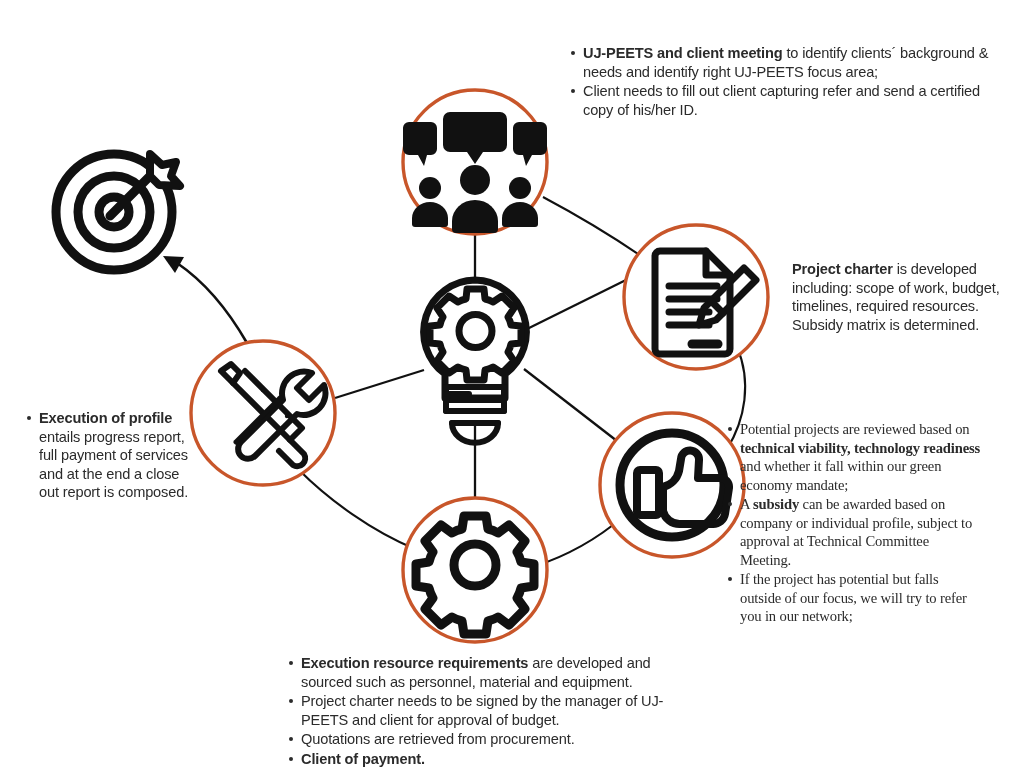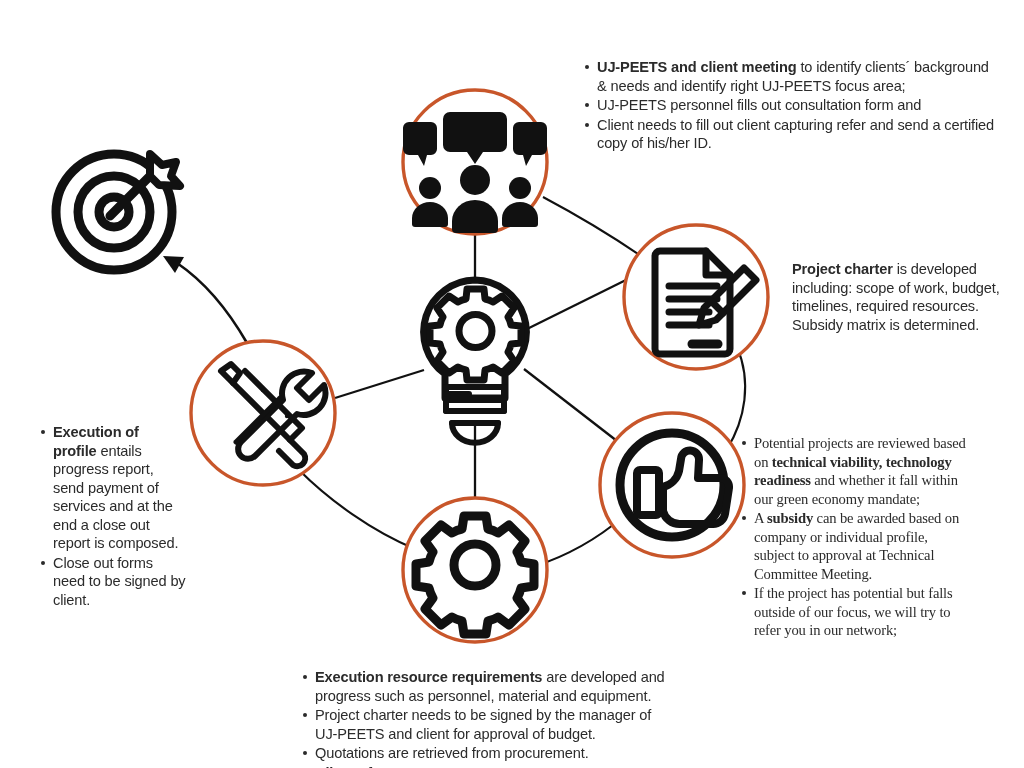--- a/index.html
+++ b/index.html
@@ -15,21 +15,21 @@
   .diagram{position:absolute;left:0;top:0;width:1024px;height:768px;}
 
   .note{
     position:absolute;
     font-size:14.6px;
     line-height:1.27;
     color:#2b2b2b;
     letter-spacing:-0.15px;
   }
   .note ul{
-    margin:14px;
+    margin:0;
     padding:0 0 0 17px;
     list-style:none;
   }
   .note li{
     position:relative;
     margin:0 0 1px 0;
   }
   .note li:before{
     content:"";
     position:absolute;
@@ -196,46 +196,44 @@
           M 467,289 h 17 l 1,10 a 26,26 0 0 1 8,3 l 9,-6 l 12,12 l -6,9 a 26,26 0 0 1 3,8 l 10,1 v 17 l -10,1 a 26,26 0 0 1 -3,8 l 6,9 l -12,12 l -9,-6 a 26,26 0 0 1 -8,3 l -1,10 h -17 l -1,-10 a 26,26 0 0 1 -8,-3 l -9,6 l -12,-12 l 6,-9 a 26,26 0 0 1 -3,-8 l -10,-1 v -17 l 10,-1 a 26,26 0 0 1 3,-8 l -6,-9 l 12,-12 l 9,6 a 26,26 0 0 1 8,-3 z"></path>
         <circle cx="475.5" cy="331" r="16.5"></circle>
       </g>
     </g>
 
   </svg>
 
   <div class="note" id="note-consult">
     <ul>
       <li><span class="b">UJ-PEETS and client meeting</span><span> to identify clients´ background &amp; needs and identify right UJ-PEETS focus area;</span></li>
-      <li><span>UJ-PEETS personnel fills out consultation form and</span></li>
       <li><span>Client needs to fill out client capturing refer and send a certified copy of his/her ID.</span></li>
     </ul>
   </div>
 
   <div class="note" id="note-charter">
     <p><span class="b">Project charter</span><span> is developed including: scope of work, budget, timelines, required resources. Subsidy matrix is determined.</span></p>
   </div>
 
   <div class="note" id="note-review">
     <ul>
       <li><span>Potential projects are reviewed based on </span><span class="b">technical viability, technology readiness</span><span> and whether it fall within our green economy mandate;</span></li>
       <li><span>A </span><span class="b">subsidy</span><span> can be awarded based on company or individual profile, subject to approval at Technical Committee Meeting.</span></li>
       <li><span>If the project has potential but falls outside of our focus, we will try to refer you in our network;</span></li>
     </ul>
   </div>
 
   <div class="note" id="note-resources">
     <ul>
-      <li><span class="b">Execution resource requirements</span><span> are developed and progress such as personnel, material and equipment.</span></li>
+      <li><span class="b">Execution resource requirements</span><span> are developed and sourced such as personnel, material and equipment.</span></li>
       <li><span>Project charter needs to be signed by the manager of UJ-PEETS and client for approval of budget.</span></li>
       <li><span>Quotations are retrieved from procurement.</span></li>
       <li><span class="b">Client of payment.</span></li>
     </ul>
   </div>
 
   <div class="note" id="note-execution">
     <ul>
-      <li><span class="b">Execution of profile</span><span> entails progress report, send payment of services and at the end a close out report is composed.</span></li>
-      <li><span>Close out forms need to be signed by client.</span></li>
+      <li><span class="b">Execution of profile</span><span> entails progress report, full payment of services and at the end a close out report is composed.</span></li>
     </ul>
   </div>
 
 </div>
 
 </body></html>

